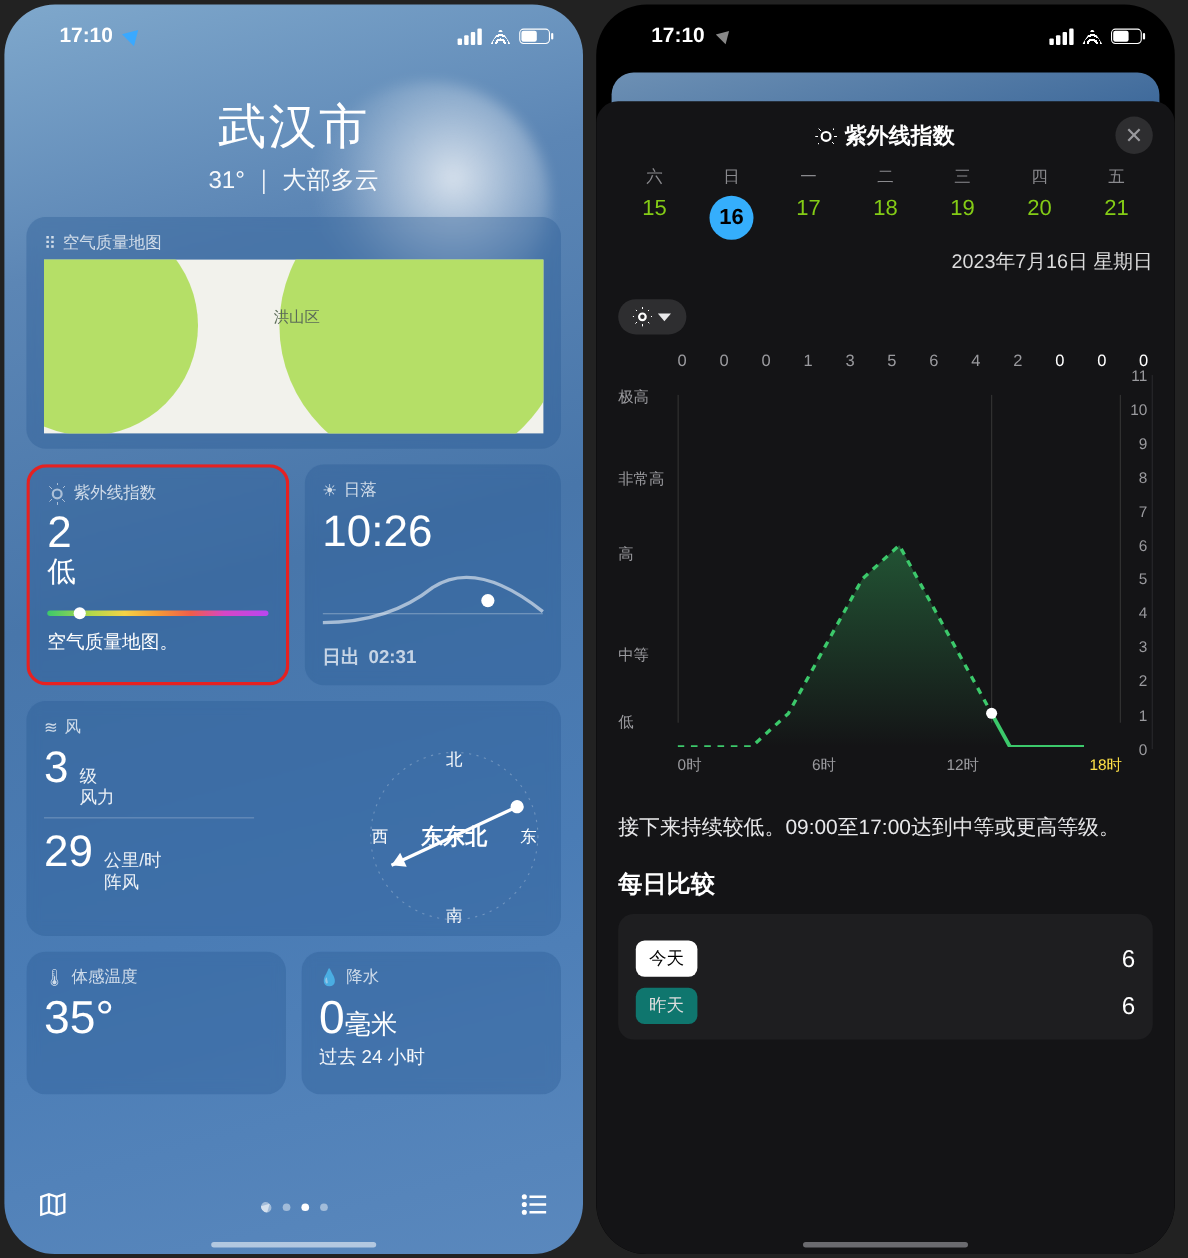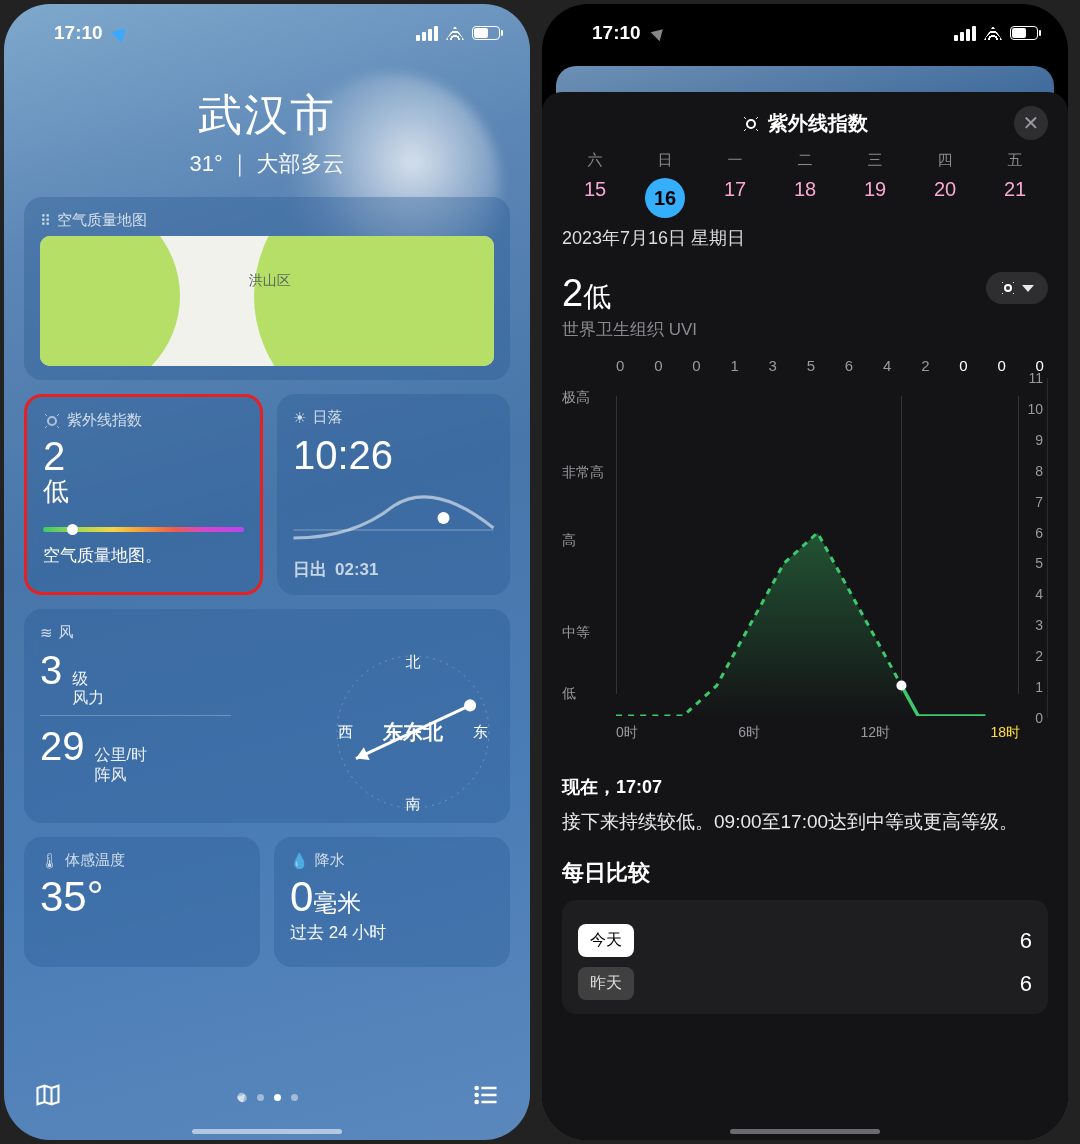--- a/index.html
+++ b/index.html
@@ -87,21 +87,21 @@
   .card {
     background: rgba(40,90,145,.35);
     border-radius: 18px;
     padding: 14px 16px;
     color:#fff;
     margin-bottom: 14px;
     backdrop-filter: blur(6px);
   }
   .card-title{ font-size:15px; opacity:.75; display:flex; align-items:center; gap:6px; margin-bottom:6px;}
   .aqi-map{
-    height:130px;border-radius:10px;overflow:hidden;background:#f2f2ec;position:relative;margin-top:6px;
+    height:158px;border-radius:0;overflow:hidden;background:#f2f2ec;position:relative;margin-top:6px;
   }
   .aqi-blob{position:absolute;border-radius:50%;background:rgba(170,220,80,.85);}
   .aqi-label{position:absolute;font-size:14px;color:#5b6b58;}
 
   .row2{display:flex;gap:14px;}
   .row2 .card{flex:1;}
   .uv-card{border:3px solid #e62121;position:relative;}
   .big-num{font-size:40px;font-weight:300;line-height:1;}
   .uv-lvl{font-size:26px;margin-top:-2px;}
   .uv-bar{height:5px;border-radius:3px;margin:18px 0 12px;
@@ -162,23 +162,23 @@
     background:
      conic-gradient(from 0deg, currentColor 0 2deg,transparent 2deg 43deg,currentColor 43deg 47deg,transparent 47deg 88deg,currentColor 88deg 92deg,transparent 92deg 133deg,currentColor 133deg 137deg,transparent 137deg 178deg,currentColor 178deg 182deg,transparent 182deg 223deg,currentColor 223deg 227deg,transparent 227deg 268deg,currentColor 268deg 272deg,transparent 272deg 313deg,currentColor 313deg 317deg,transparent 317deg 360deg);
     -webkit-mask:radial-gradient(circle,transparent 7px,#000 7px);
     mask:radial-gradient(circle,transparent 7px,#000 7px);
     border-radius:50%;
   }
 
   .day-strip{display:flex;justify-content:space-between;text-align:center;margin:4px -2px 8px;}
   .day-col{flex:1;font-size:17px;}
   .day-wd{color:#8a8a8e;font-size:15px;margin-bottom:8px;}
-  .day-num{color:#f9a8d4;font-size:20px;}
+  .day-num{color:#84cc16;font-size:20px;}
   .day-col.sel .day-num{background:#35aefc;color:#000;font-weight:600;display:inline-flex;width:40px;height:40px;align-items:center;justify-content:center;border-radius:50%;}
-  .date-full{text-align:left;color:#ddd;font-size:18px;margin-top:6px;margin-bottom:22px;}
+  .date-full{text-align:right;color:#ddd;font-size:18px;margin-top:6px;margin-bottom:22px;}
 
   .uv-head{display:flex;align-items:flex-start;justify-content:space-between;}
   .uv-big{font-size:38px;font-weight:400;}
   .uv-big small{font-size:28px;font-weight:400;}
   .uv-sub{color:#8a8a8e;font-size:17px;margin-top:2px;}
   .mode-pill{background:#2e2e30;border-radius:22px;padding:8px 14px;display:flex;align-items:center;gap:6px;}
   .chev-down{width:0;height:0;border-left:6px solid transparent;border-right:6px solid transparent;border-top:7px solid #e8e8ea;}
 
   .chart{position:relative;margin-top:16px;height:400px;}
   .chart-top-nums{display:flex;justify-content:space-between;font-size:15px;color:#9a9a9e;padding:0 4px 0 54px;}
@@ -194,21 +194,21 @@
 
   .now-block{margin-top:18px;}
   .now-title{font-size:18px;font-weight:600;margin-bottom:8px;}
   .now-desc{font-size:19px;line-height:1.55;color:#e8e8ea;}
 
   .daily-title{font-size:22px;font-weight:700;margin-top:22px;margin-bottom:12px;}
   .daily-card{background:#1e1e20;border-radius:14px;padding:14px 16px;}
   .daily-lead{font-size:18px;margin-bottom:14px;}
   .bar-row{display:flex;align-items:center;gap:12px;margin-top:10px;}
   .bar-lbl{background:#fff;color:#000;font-size:16px;font-weight:500;border-radius:8px;padding:6px 12px;}
-  .bar-lbl.grey{background:#404040;color:#ddd;}
+  .bar-lbl.grey{background:#0f766e;color:#ddd;}
   .bar-fill{flex:1;height:30px;border-radius:8px;position:relative;}
   .bar-val{font-size:22px;font-weight:500;width:20px;text-align:right;}
 
   .home-ind2{position:absolute;bottom:6px;left:50%;transform:translateX(-50%);width:150px;height:5px;background:#6b6b6f;border-radius:3px;}
 
   .ico{display:inline-block;vertical-align:middle;}
 </style>
 </head>
 <body>
 
@@ -419,26 +419,20 @@
           <div class="day-num">20</div>
         </div>
         <div class="day-col">
           <div class="day-wd">五</div>
           <div class="day-num">21</div>
         </div>
       </div>
     <div class="date-full">2023年7月16日 星期日</div>
 
     <div class="uv-head">
-      <div>
-        <div class="uv-big">
-          <span>2</span><small>低</small>
-        </div>
-        <div class="uv-sub">世界卫生组织 UVI</div>
-      </div>
       <div class="mode-pill">
         <span class="sun-icon" style="color:#fff;width:16px;height:16px;"></span>
         <span class="chev-down"></span>
       </div>
     </div>
 
     <div class="chart">
       <div class="chart-top-nums" id="top-nums">
           <span>0</span>
           <span>0</span>
@@ -495,21 +489,20 @@
         </div>
       <div class="x-labels" id="x-labels">
           <span>0时</span>
           <span>6时</span>
           <span>12时</span>
           <span class="hl">18时</span>
         </div>
     </div>
 
     <div class="now-block">
-      <div class="now-title">现在，17:07</div>
       <div class="now-desc">接下来持续较低。09:00至17:00达到中等或更高等级。</div>
     </div>
 
     <div class="daily-title">每日比较</div>
     <div class="daily-card">
       <div class="bar-row">
         <span class="bar-lbl">今天</span>
         <span class="bar-fill"></span>
         <span class="bar-val">6</span>
       </div>

